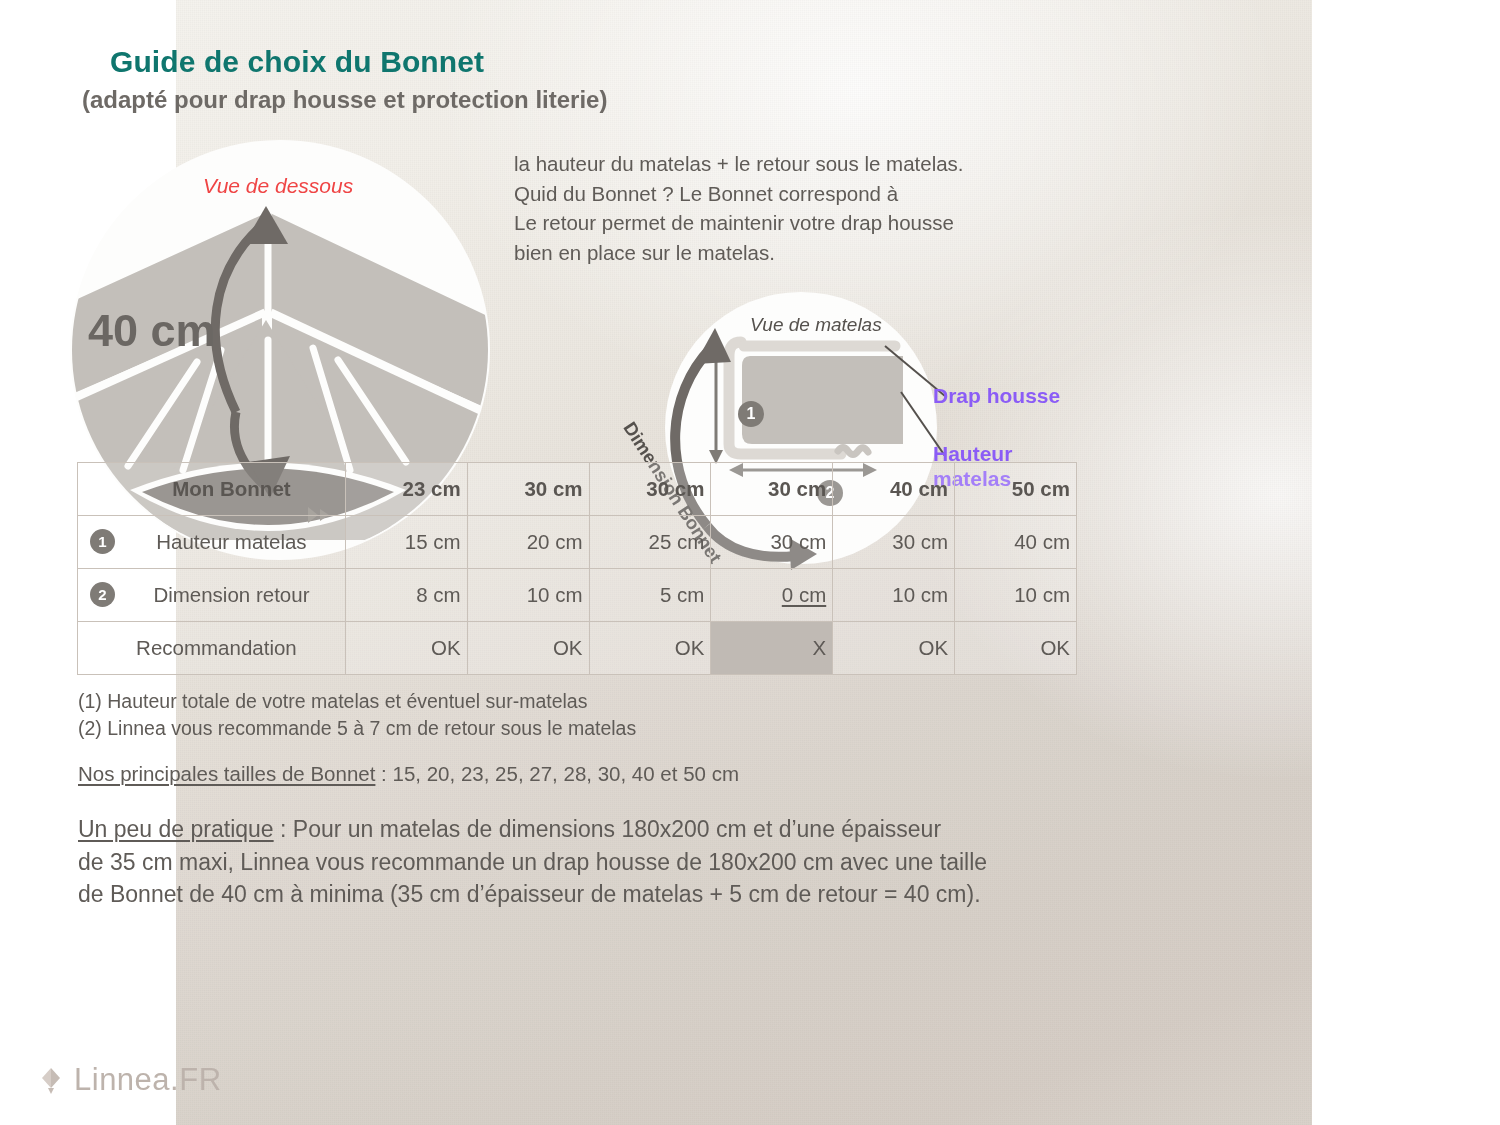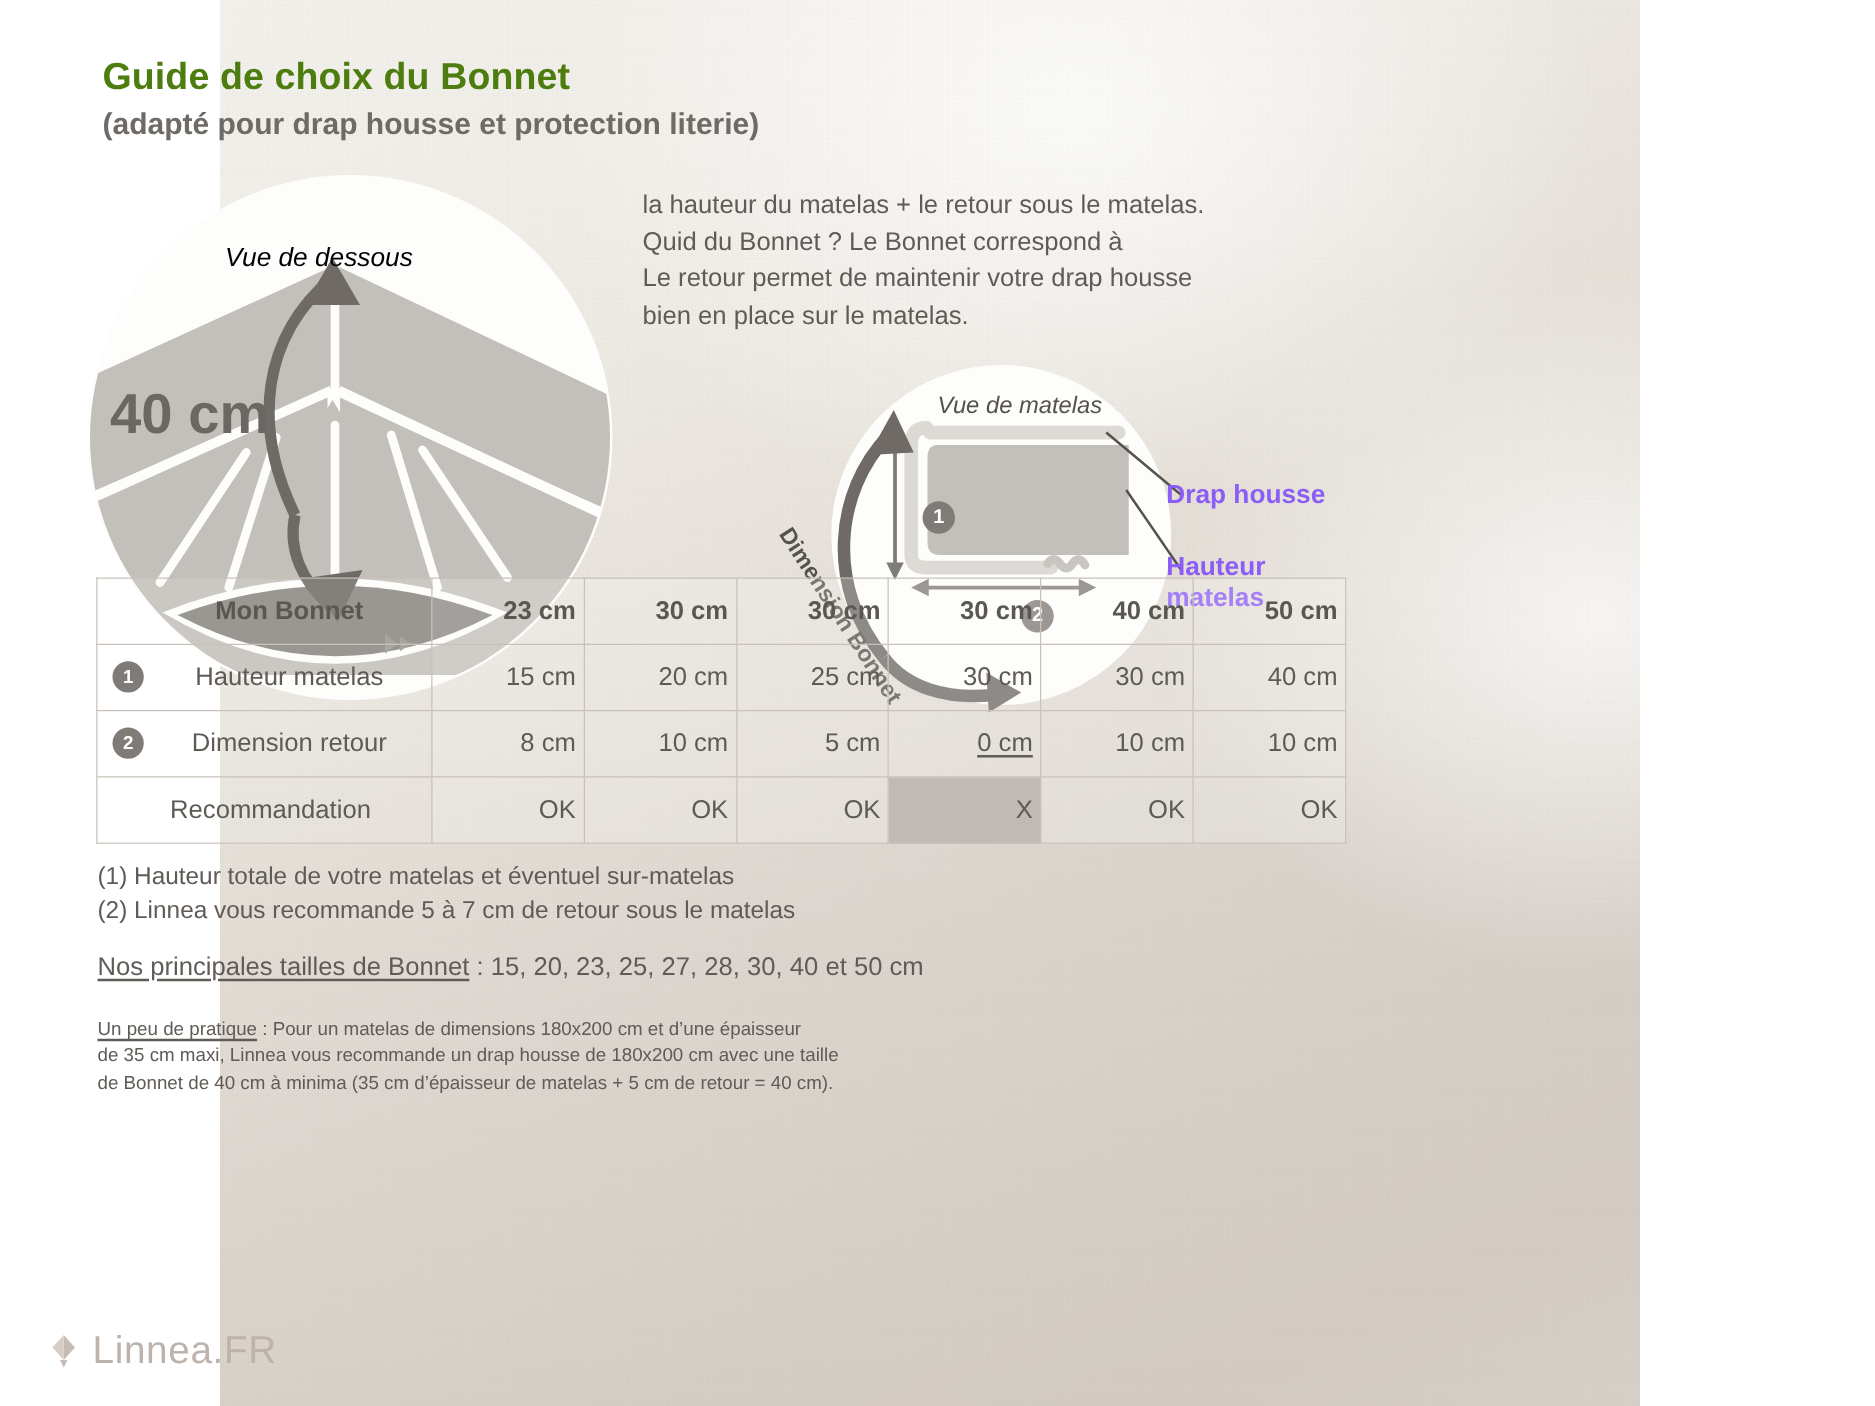--- a/index.html
+++ b/index.html
@@ -35,22 +35,22 @@
     position:absolute; inset:0;
     background-image:
       repeating-linear-gradient(0deg, rgba(0,0,0,0.012) 0 1px, rgba(255,255,255,0.012) 1px 2px),
       repeating-linear-gradient(90deg, rgba(0,0,0,0.010) 0 1px, rgba(255,255,255,0.010) 1px 2px);
     pointer-events:none;
   }
 
   
   #title-block { position:absolute; left:82px; top:44px; width:760px; }
   .h1 {
-    font-size:30px; font-weight:bold; color:#4d7c0f;
-    letter-spacing:0.1px; line-height:1.22;
+    font-size:30px; font-weight:bold; color:#0f766e;
+    letter-spacing:0.1px; line-height:1.22;margin-left:28px;
   }
   .h2 {
     font-size:24px; font-weight:bold; color:#6e6a66;
     line-height:1.25; margin-top:4px;
   }
 
   
   #intro {
     position:absolute; left:514px; top:149px; width:600px;
     font-size:20.5px; color:#5f5b57; line-height:1.44;
@@ -60,24 +60,23 @@
   
   #circleA {
     position:absolute; left:70px; top:140px; width:420px; height:420px;
   }
   #circleA .disc {
     position:absolute; inset:0; border-radius:50%;
     background:#fdfdfc;
   }
   #circleA svg { position:absolute; left:0; top:0; }
   .labelA {
-    position:absolute; left:110px; top:34px;
-    font-size:21px; font-style:italic; color:#000000;
+    position:absolute; left:133px; top:34px;
+    font-size:21px; font-style:italic; color:#ef4444;
     white-space:nowrap;
-    margin-top:21px;
   }
   .bigcm {
     position:absolute; left:18px; top:165px;
     font-size:45px; font-weight:bold; color:#6b6763;
     white-space:nowrap;
   }
 
   
   #circleB { position:absolute; left:645px; top:288px; width:300px; height:300px; }
   #circleB .disc {
@@ -141,21 +140,21 @@
   #notes {
     position:absolute; left:78px; top:688px; width:980px;
     font-size:19.5px; color:#5f5b57; line-height:1.38;
   }
   #sizes {
     position:absolute; left:78px; top:762px; width:980px;
     font-size:20.5px; color:#5f5b57;
   }
   #pratique {
     position:absolute; left:78px; top:813px; width:1010px;
-    font-size:15px; color:#5f5b57; line-height:1.42;
+    font-size:23px; color:#5f5b57; line-height:1.42;
   }
   #pratique div, #sizes div, #notes div { white-space:nowrap; }
 
   
   #logo {
     position:absolute; left:38px; top:1062px;
     display:flex; align-items:center; gap:10px;
     color:#bdb3ac;
   }
   #logo .word { font-size:31px; letter-spacing:0.5px; }

